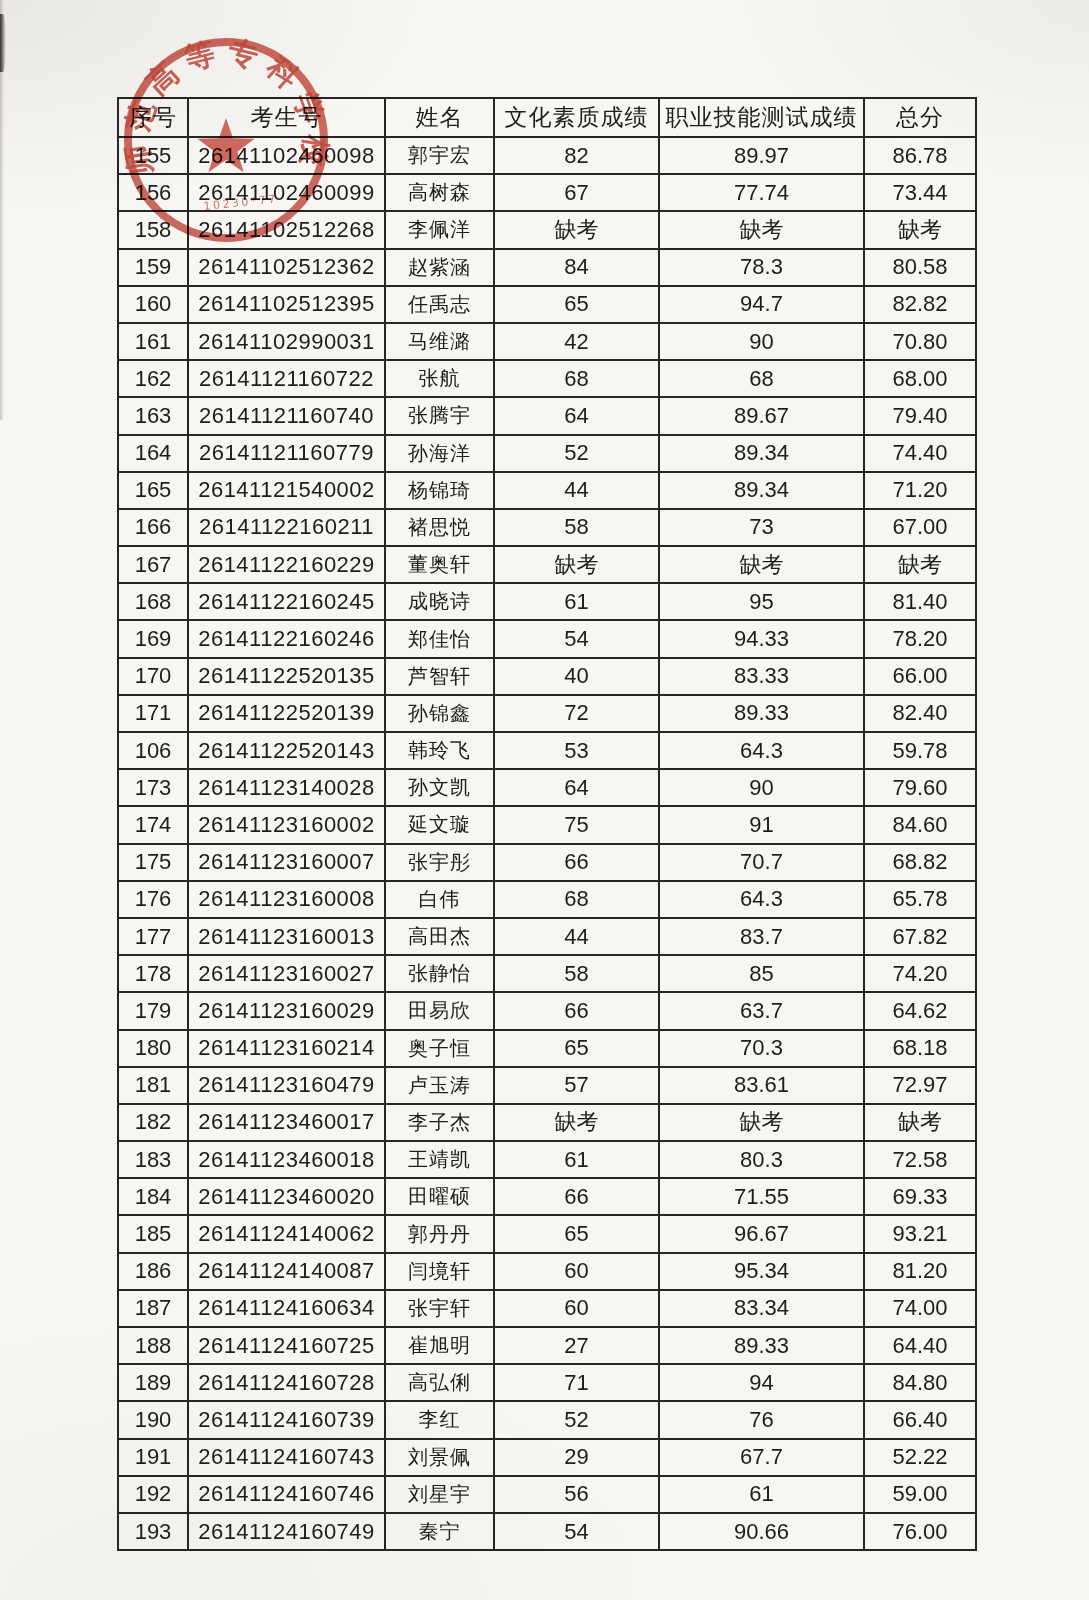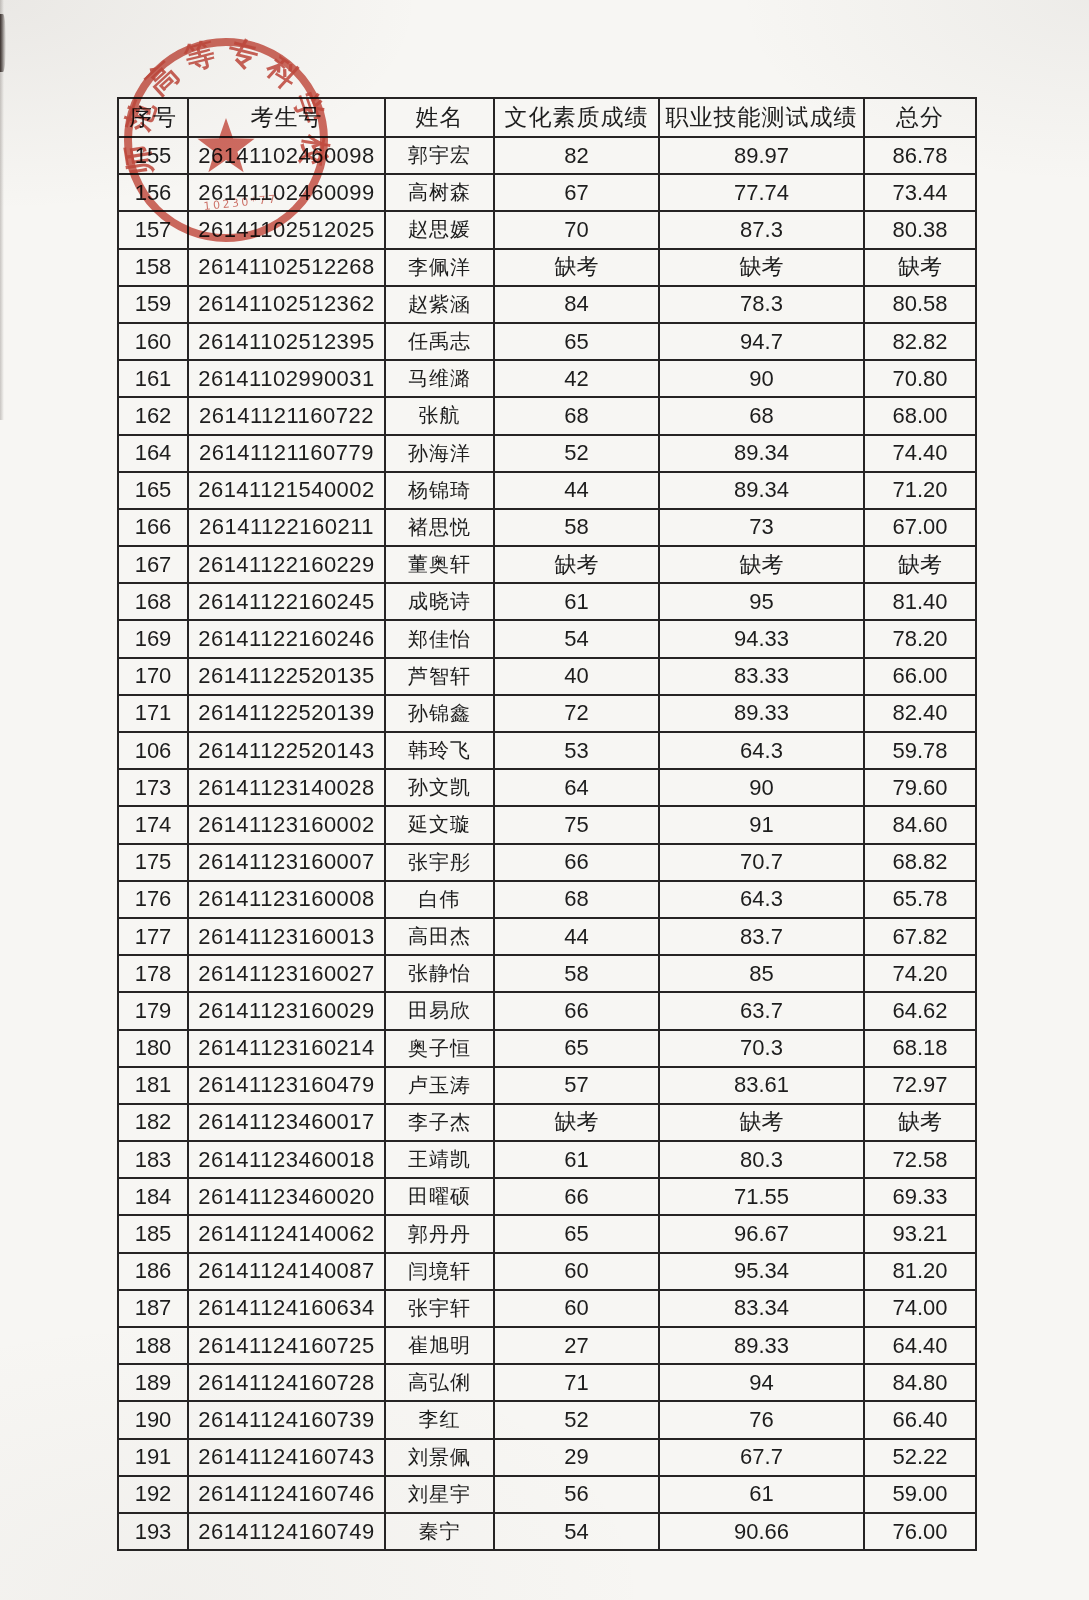--- a/index.html
+++ b/index.html
@@ -120,28 +120,20 @@
       </tr>
       <tr>
         <td class="c-serial">156</td>
         <td class="c-id">26141102460099</td>
         <td class="c-name">高树森</td>
         <td class="c-culture">67</td>
         <td class="c-skill">77.74</td>
         <td class="c-total">73.44</td>
       </tr>
       <tr>
-        <td class="c-serial">157</td>
-        <td class="c-id">26141102512025</td>
-        <td class="c-name">赵思媛</td>
-        <td class="c-culture">70</td>
-        <td class="c-skill">87.3</td>
-        <td class="c-total">80.38</td>
-      </tr>
-      <tr>
         <td class="c-serial">158</td>
         <td class="c-id">26141102512268</td>
         <td class="c-name">李佩洋</td>
         <td class="c-culture">缺考</td>
         <td class="c-skill">缺考</td>
         <td class="c-total">缺考</td>
       </tr>
       <tr>
         <td class="c-serial">159</td>
         <td class="c-id">26141102512362</td>
@@ -166,20 +158,28 @@
         <td class="c-skill">90</td>
         <td class="c-total">70.80</td>
       </tr>
       <tr>
         <td class="c-serial">162</td>
         <td class="c-id">26141121160722</td>
         <td class="c-name">张航</td>
         <td class="c-culture">68</td>
         <td class="c-skill">68</td>
         <td class="c-total">68.00</td>
+      </tr>
+      <tr>
+        <td class="c-serial">163</td>
+        <td class="c-id">26141121160740</td>
+        <td class="c-name">张腾宇</td>
+        <td class="c-culture">64</td>
+        <td class="c-skill">89.67</td>
+        <td class="c-total">79.40</td>
       </tr>
       <tr>
         <td class="c-serial">164</td>
         <td class="c-id">26141121160779</td>
         <td class="c-name">孙海洋</td>
         <td class="c-culture">52</td>
         <td class="c-skill">89.34</td>
         <td class="c-total">74.40</td>
       </tr>
       <tr>

